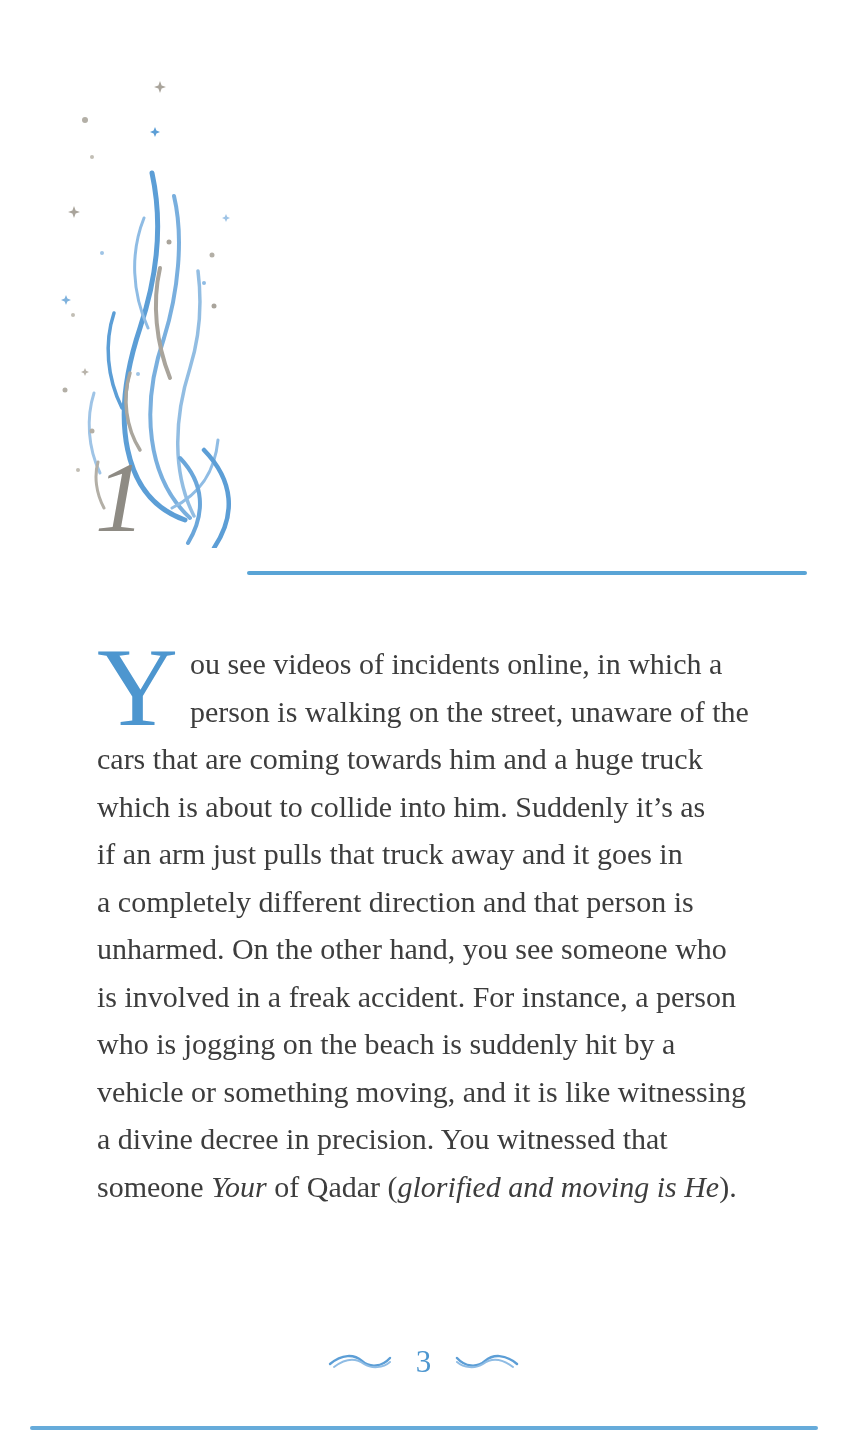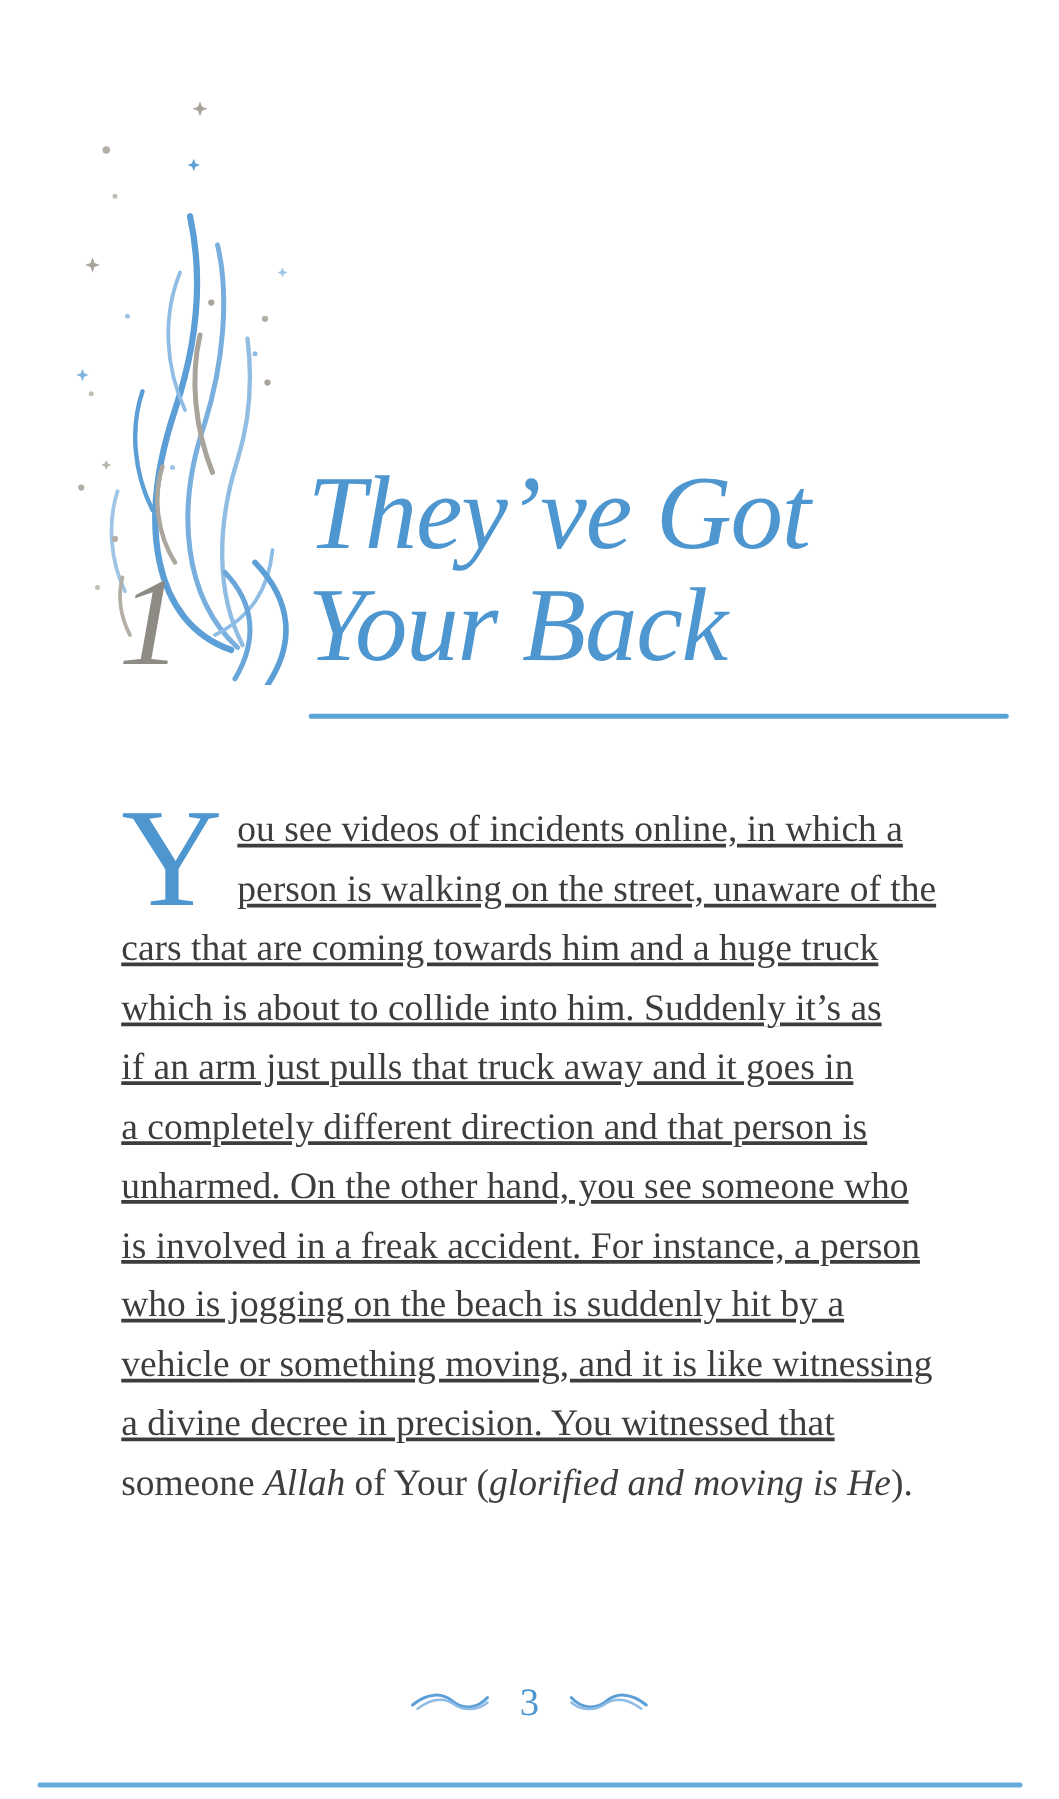--- a/index.html
+++ b/index.html
@@ -31,21 +31,21 @@
     font-family:"Liberation Serif","DejaVu Serif",serif;
   }
   .title-rule{
     position:absolute;left:247px;top:571px;width:560px;height:4px;
     background:var(--rule);border-radius:2px;opacity:.92;
   }
   .body-copy{
     position:absolute;left:97px;top:640px;width:750px;
     font-size:30px;line-height:47.5px;color:var(--body-ink);
   }
-  .body-lines{white-space:pre-line;text-decoration:underline;}
+  .body-lines{white-space:pre-line;}
   .drop-cap{
     float:left;
     font-size:112px;line-height:90px;height:92px;
     margin:2px 12px 0 0;
     color:var(--accent);
   }
   .em{font-style:italic;}
   .footer{
     position:absolute;left:0;top:1340px;width:847px;height:42px;
     display:flex;align-items:center;justify-content:center;gap:24px;
@@ -98,39 +98,35 @@
       <circle cx="21" cy="237" r="2" fill="#c2beb5"></circle>
       <circle cx="13" cy="312" r="2.5" fill="#b3afa6"></circle>
       <circle cx="86" cy="296" r="2" fill="#9fc4e6"></circle>
       <circle cx="40" cy="353" r="2.5" fill="#b3afa6"></circle>
       <circle cx="26" cy="392" r="2" fill="#c2beb5"></circle>
     </g>
   </svg>
 
   <div class="chapter-number">1</div>
 
-  <div class="chapter-title">
-    <div>They’ve Got</div>
-    <div>Your Back</div>
-  </div>
 
   <div class="title-rule"></div>
 
   <div class="body-copy"><span class="drop-cap">Y</span><span class="body-lines">ou see videos of incidents online, in which a
 person is walking on the street, unaware of the
 cars that are coming towards him and a huge truck
 which is about to collide into him. Suddenly it’s as
 if an arm just pulls that truck away and it goes in
 a completely different direction and that person is
 unharmed. On the other hand, you see someone who
 is involved in a freak accident. For instance, a person
 who is jogging on the beach is suddenly hit by a
 vehicle or something moving, and it is like witnessing
 a divine decree in precision. You witnessed that</span><br>
-    <span><span>someone </span><span class="em">Allah</span><span> of Your (</span><span class="em">glorified and moving is He</span><span>).</span></span>
+    <span><span>someone </span><span class="em">Your</span><span> of Qadar (</span><span class="em">glorified and moving is He</span><span>).</span></span>
   </div>
 
   <div class="footer">
     <svg class="wave" viewBox="0 0 64 18" aria-hidden="true">
       <g fill="none" stroke-linecap="round">
         <path d="M2 12 C 14 2, 26 2, 34 9 C 42 16, 54 15, 62 6" stroke="#5c9ed6" stroke-width="2.4"></path>
         <path d="M6 15 C 18 6, 28 6, 36 12 C 44 17, 55 16, 62 10" stroke="#8fbce4" stroke-width="2"></path>
       </g>
     </svg>
     <span class="page-number">3</span>

